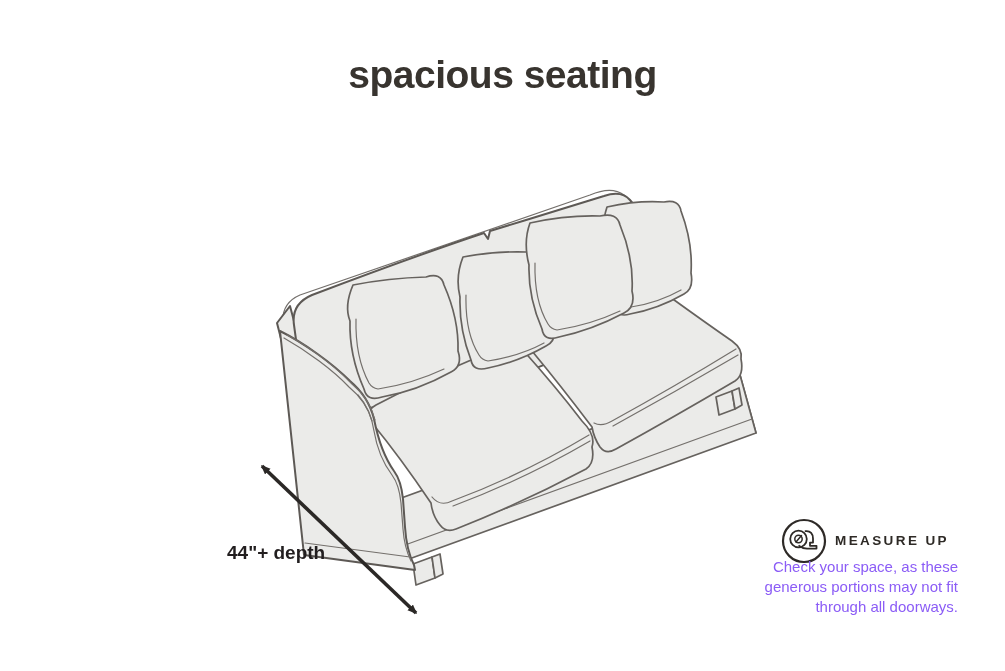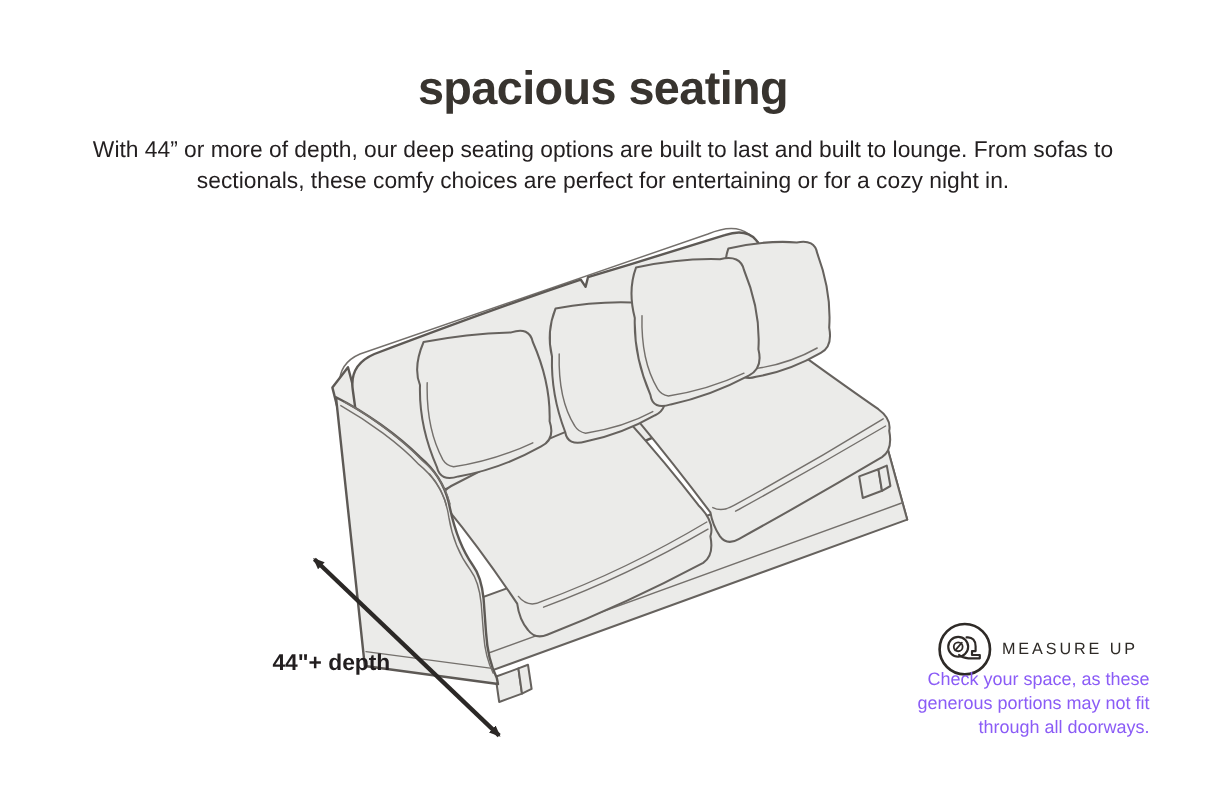--- a/index.html
+++ b/index.html
@@ -19,38 +19,37 @@
   }
   .sofa-svg{position:absolute;left:260px;top:185px;width:500px;height:445px;}
   .arrow-svg{position:absolute;left:240px;top:448px;width:200px;height:185px;}
   .depth-label{
     position:absolute;left:227px;top:542px;width:110px;
     font-size:19px;font-weight:700;color:#221e1f;white-space:nowrap;
   }
   .mu-icon{position:absolute;left:781px;top:518px;width:46px;height:46px;}
   .mu-heading{
     position:absolute;left:835px;top:533px;
-    font-size:13.5px;font-weight:400;letter-spacing:2.4px;color:#2e2a26;white-space:nowrap;
+    font-size:13.5px;font-weight:700;letter-spacing:2.4px;color:#2e2a26;white-space:nowrap;
   }
   .mu-note{
     position:absolute;top:557px;right:47px;width:218px;margin:0;
     text-align:right;font-size:15px;line-height:20px;color:#8b5cf6;
   }
   .shape{fill:#ebebe9;stroke:#66625e;stroke-width:1.7;stroke-linecap:round;stroke-linejoin:round;}
   .shape-heavy{fill:#ebebe9;stroke:#5d5955;stroke-width:2;stroke-linecap:round;stroke-linejoin:round;}
   .thin{fill:none;stroke:#74706c;stroke-width:1.2;stroke-linecap:round;stroke-linejoin:round;}
 </style>
 </head>
 <body>
 
 <div class="canvas">
 
   <h1 class="title">spacious seating</h1>
 
-  <p class="intro">With 44” or more of depth, our deep seating options are built to last and built to lounge. From sofas to sectionals, these comfy choices are perfect for entertaining or for a cozy night in.</p>
 
   <svg class="sofa-svg" viewBox="0 0 500 445" aria-hidden="true">
 
     <path class="thin" d="M 24,146 C 20,128 26,116 40,110 L 330,10 C 344,4 356,4 364,10 L 372,17"></path>
 
     <path class="shape-heavy" d="M 17,138 L 30,121 L 44,174 L 31,193 Z"></path>
 
     <path class="shape-heavy" d="M 46,228 L 34,140 C 32,126 38,116 52,110 C 110,88 170,66 224,48 L 228,54 L 230,46 C 270,34 320,18 344,11 C 356,7 364,8 370,15 C 377,23 380,40 386,62 C 390,78 396,94 404,110 L 396,120 C 350,152 290,180 230,200 Q 140,224 46,228 Z"></path>
 
     <path class="shape" d="M 480,190 L 496,248 L 416,158 L 400,100 Z"></path>

